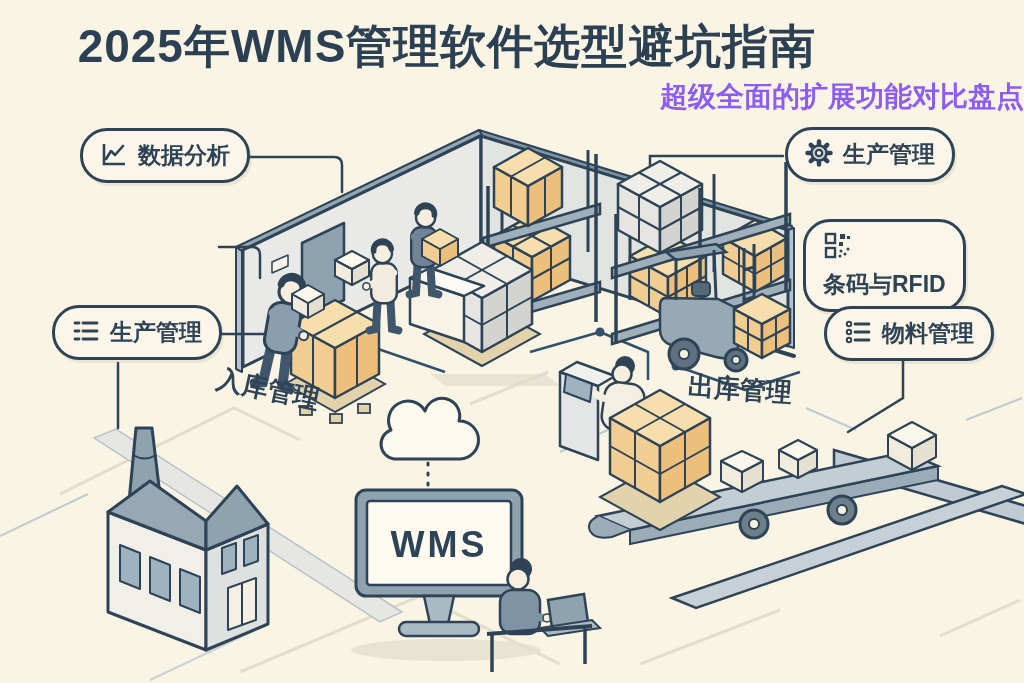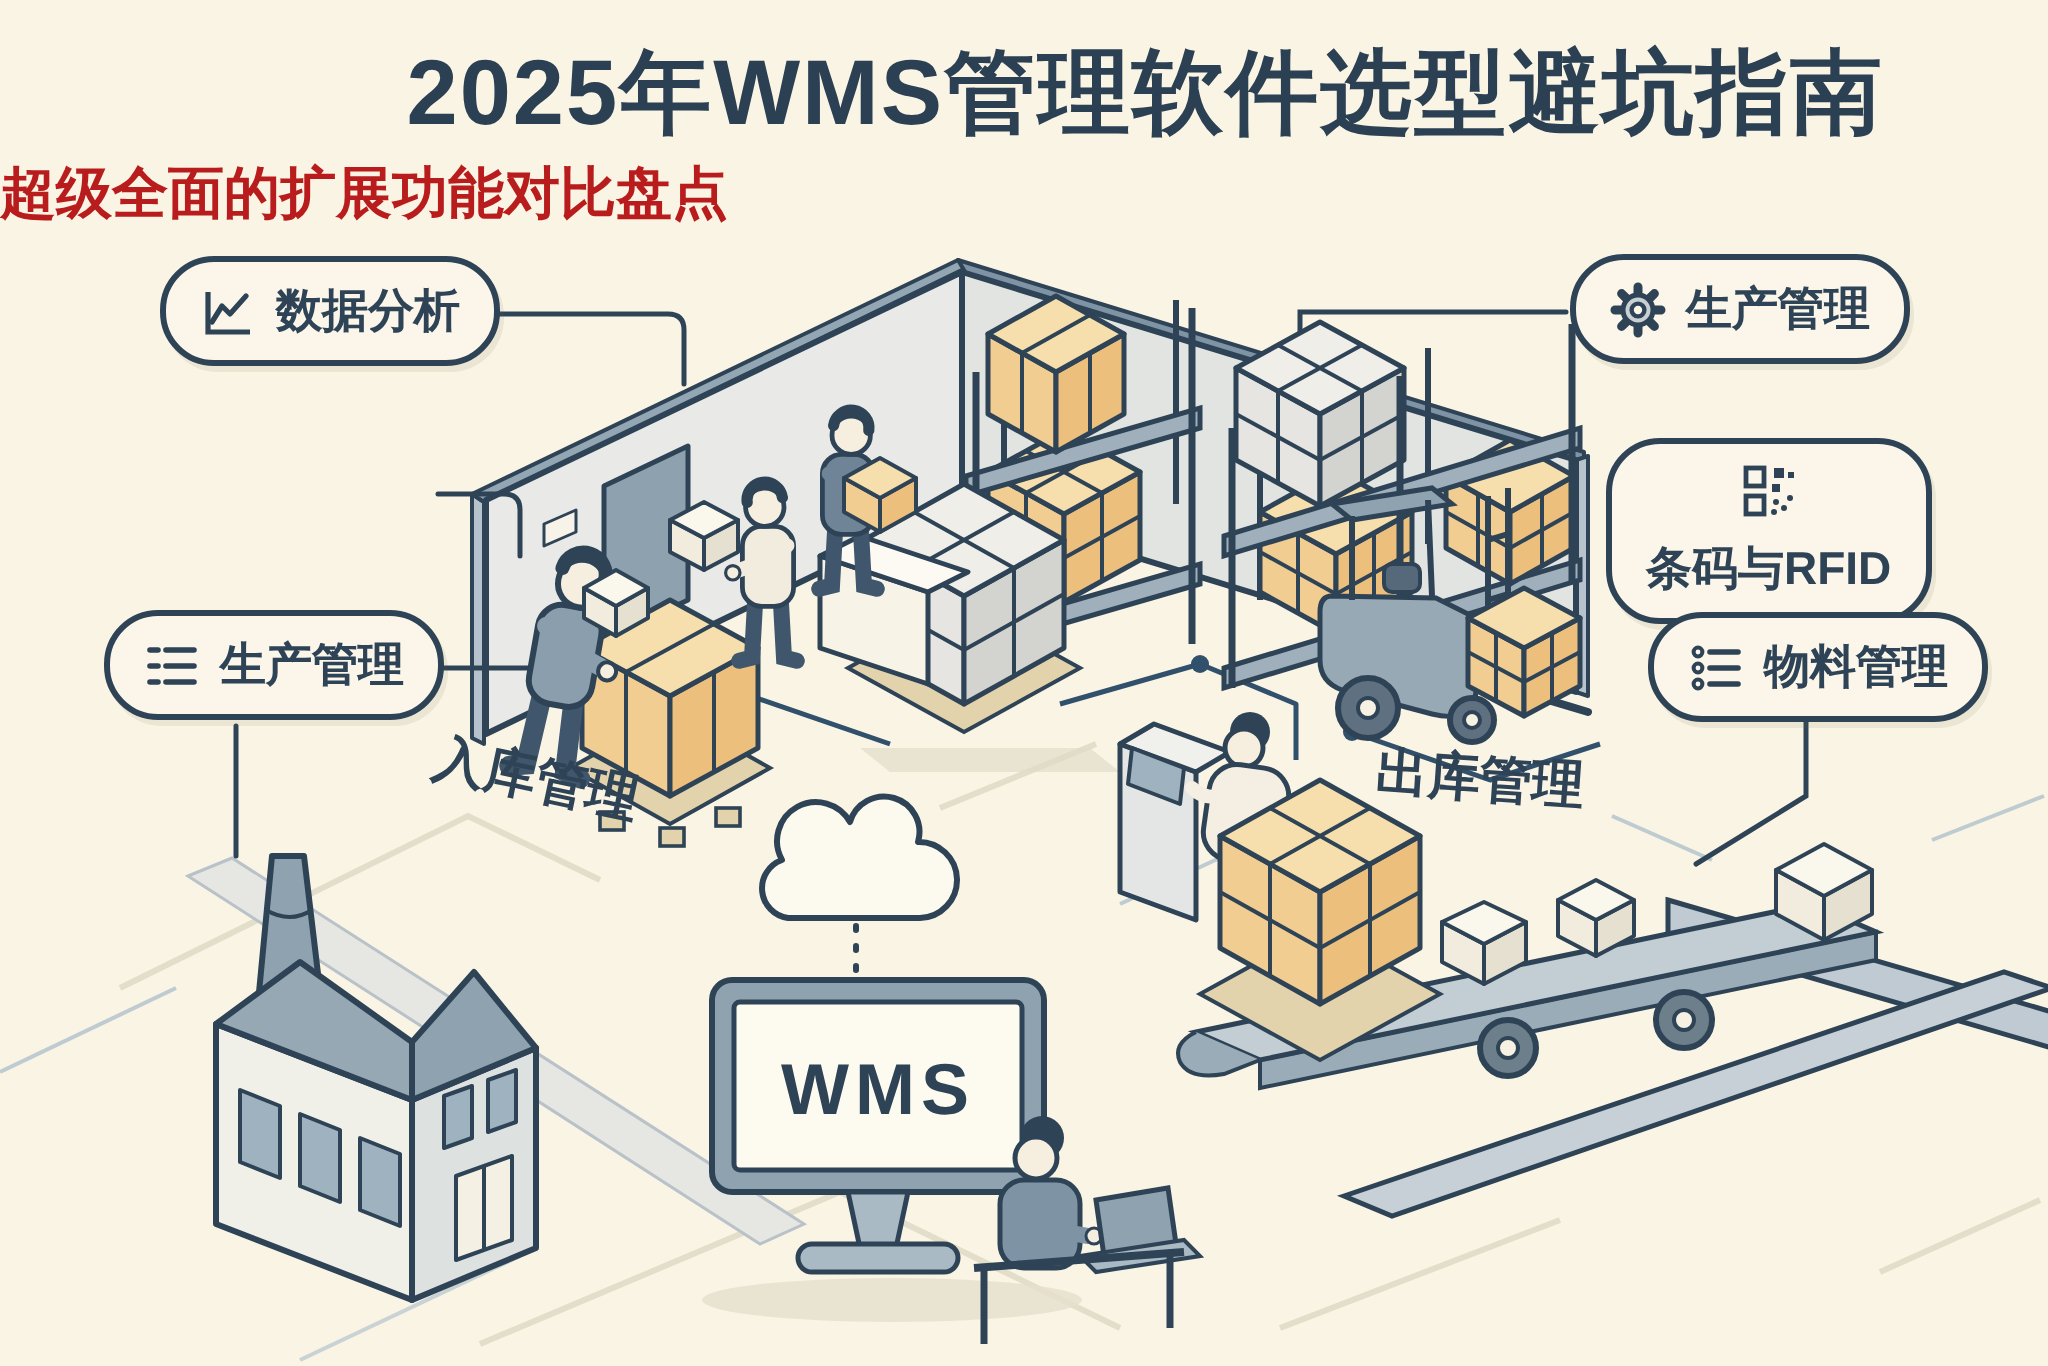--- a/index.html
+++ b/index.html
@@ -4,29 +4,29 @@
 <style>
   html,body{margin:0;padding:0;}
   #stage{
     position:relative; width:1024px; height:683px; overflow:hidden;
     background:#FAF4E4;
     font-family:"Liberation Sans","DejaVu Sans",sans-serif;
     color:#2E4456;
   }
   #scene-svg{position:absolute;left:0;top:0;}
   .page-title{
-    position:absolute; left:0; top:16px; width:894px; text-align:right;
-    font-size:46px; font-weight:800; letter-spacing:1px; color:#2C4053;margin-left:48px;
+    position:absolute; left:0; top:16px; width:894px; text-align:center;
+    font-size:46px; font-weight:800; letter-spacing:1px; color:#2C4053;
   }
   .page-subtitle{
-    position:absolute; left:0; top:78px; width:1024px; text-align:left;
-    font-size:28px; font-weight:700; color:#b91c1c;
+    position:absolute; left:0; top:78px; width:1024px; text-align:right;
+    font-size:28px; font-weight:700; color:#8b5cf6;
   }
   .pill{
-    position:absolute; display:flex; align-items:center; gap:10px;
+    position:absolute; display:flex; align-items:flex-start; gap:10px;
     padding:9px 17px; background:#FBF6E9; border:3px solid #2E4456;
     border-radius:27px; font-size:23px; font-weight:700; color:#2E4456;
     box-shadow:2px 3px 0 rgba(110,100,70,.10); white-space:nowrap;
   }
   .pill .pill-icon{display:flex; align-items:center;}
   .scene-label{
     position:absolute; font-weight:700; font-size:26px; color:#2E4456;
     white-space:nowrap;
   }
   #label-inbound{left:216px; top:372px; transform:rotate(12deg);}

